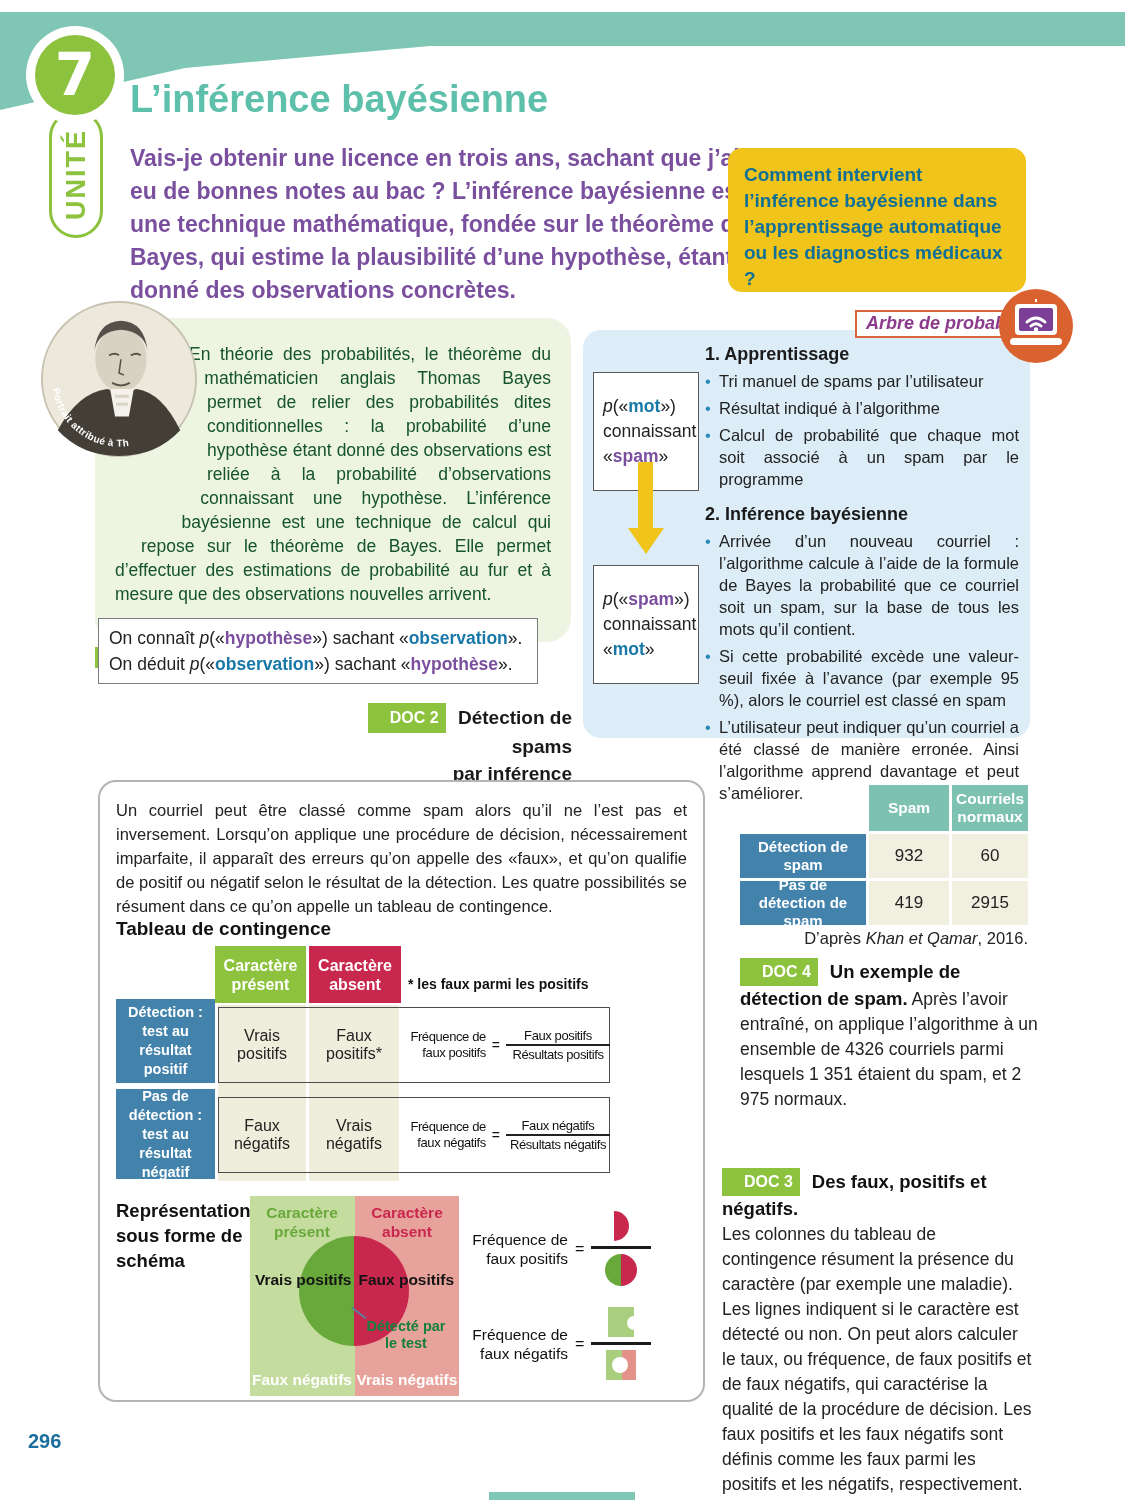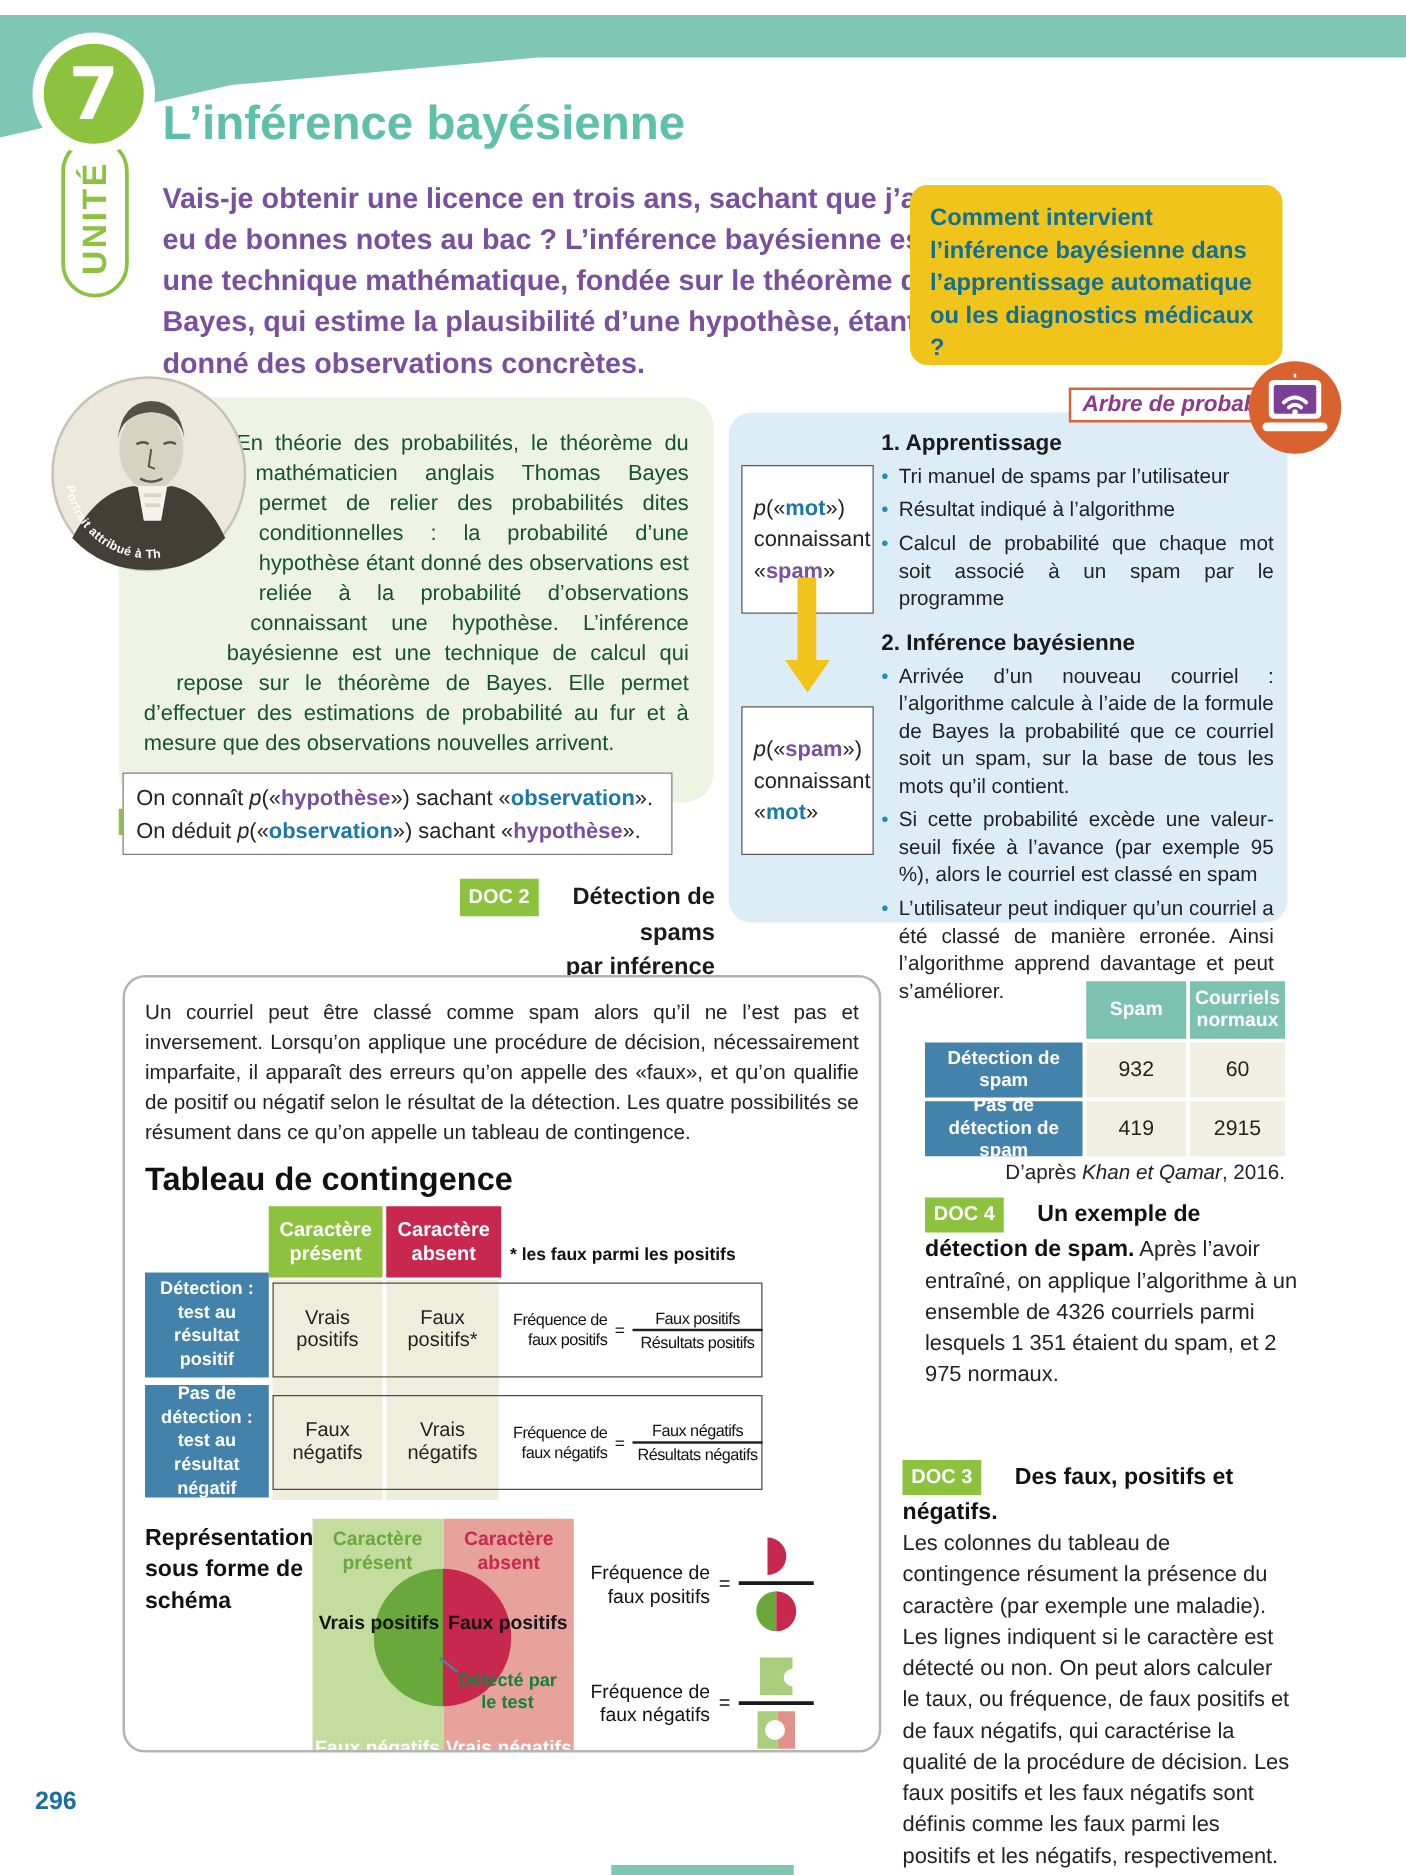--- a/index.html
+++ b/index.html
@@ -28,21 +28,21 @@
   .bayes-text { padding:24px 20px 0 20px; font-size:17.5px; line-height:24px; color:#14532d; text-align:justify; }
   .portrait-float { float:left; width:100px; height:210px; shape-outside:circle(95px at -6px 92px); shape-margin:10px; margin-left:-8px; }
   .bayes-inner { margin:12px 14px 0 3px; width:440px; background:#fff; border:1.5px solid #7d7d7d; padding:6px 10px; font-size:17.5px; line-height:26px; color:#222; white-space:nowrap; }
   .p-it { font-style:italic; }
   .c-purple { color:#7a4f9e; font-weight:bold; }
   .c-blue { color:#1878a8; font-weight:bold; }
 
   .portrait { position:absolute; left:40px; top:300px; width:158px; height:158px; z-index:2; }
 
   .doc-badge { display:inline-block; background:#8cc23d; color:#fff; font-weight:bold; font-size:16px;
-    padding:1px 7px 2px 7px; margin-right:22px; white-space:nowrap; vertical-align:1px; }
+    padding:1px 7px 2px 22px; margin-right:7px; white-space:nowrap; vertical-align:1px; }
   .doc1 { position:absolute; left:95px; top:646px; font-size:19px; font-weight:bold; color:#1a1a1a; }
   .doc2 { position:absolute; left:340px; top:703px; width:232px; text-align:right; font-size:19px; font-weight:bold; color:#1a1a1a; line-height:27px; }
 
   
   .tree-box { position:absolute; left:583px; top:330px; width:447px; height:408px; background:#ddedf8; border-radius:18px; }
   .resource-label { position:absolute; left:855px; top:310px; background:#fff; border:2px solid #d9633a;
     padding:1px 9px 2px 9px; font-size:18px; font-weight:bold; font-style:italic; color:#8c3a8c; z-index:5; }
   .resource-icon { position:absolute; left:998px; top:288px; width:76px; height:76px; z-index:6; }
 
   .pbox { position:absolute; width:106px; background:#fff; border:1.5px solid #5a5a5a; padding:21px 9px;
@@ -57,21 +57,21 @@
   .tree-right h3 { font-size:18px; font-weight:bold; color:#1a1a1a; margin:0 0 5px 0; }
   .tree-right h3.second { margin-top:14px; }
   .tree-right ul { list-style:none; }
   .tree-right li { position:relative; padding-left:14px; margin:5px 0; font-size:16.5px; line-height:22px; text-align:justify; color:#222; }
   .tree-right li::before { content:"•"; position:absolute; left:0; top:0; color:#2a8ab8; }
 
   
   .main-box { position:absolute; left:98px; top:780px; width:607px; height:622px; background:#fff;
     border:2px solid #b2b4b6; border-radius:18px; padding:16px; overflow:hidden; }
   .mb-par { font-size:16.5px; line-height:24px; text-align:justify; color:#222; }
-  .mb-title { font-size:26px; font-weight:bold; margin:10px 0 6px 0; color:#111; }
+  .mb-title { font-size:19px; font-weight:bold; margin:0 0 6px 0; color:#111; }
 
   .cont-canvas { position:relative; height:240px; }
   .colhead { position:absolute; top:0; height:57px; display:flex; align-items:center; justify-content:center;
     text-align:center; color:#fff; font-weight:bold; font-size:16px; line-height:19px; padding:0 10px; }
   .colhead.present { left:99px; width:91px; background:#8cc23d; }
   .colhead.absent { left:193px; width:92px; background:#c9284e; }
   .cont-note { position:absolute; left:292px; top:30px; font-size:14px; font-weight:bold; color:#111; }
   .stripe { position:absolute; top:59px; height:176px; background:#efeedc; }
   .stripe.s1 { left:102px; width:88px; }
   .stripe.s2 { left:193px; width:90px; }

